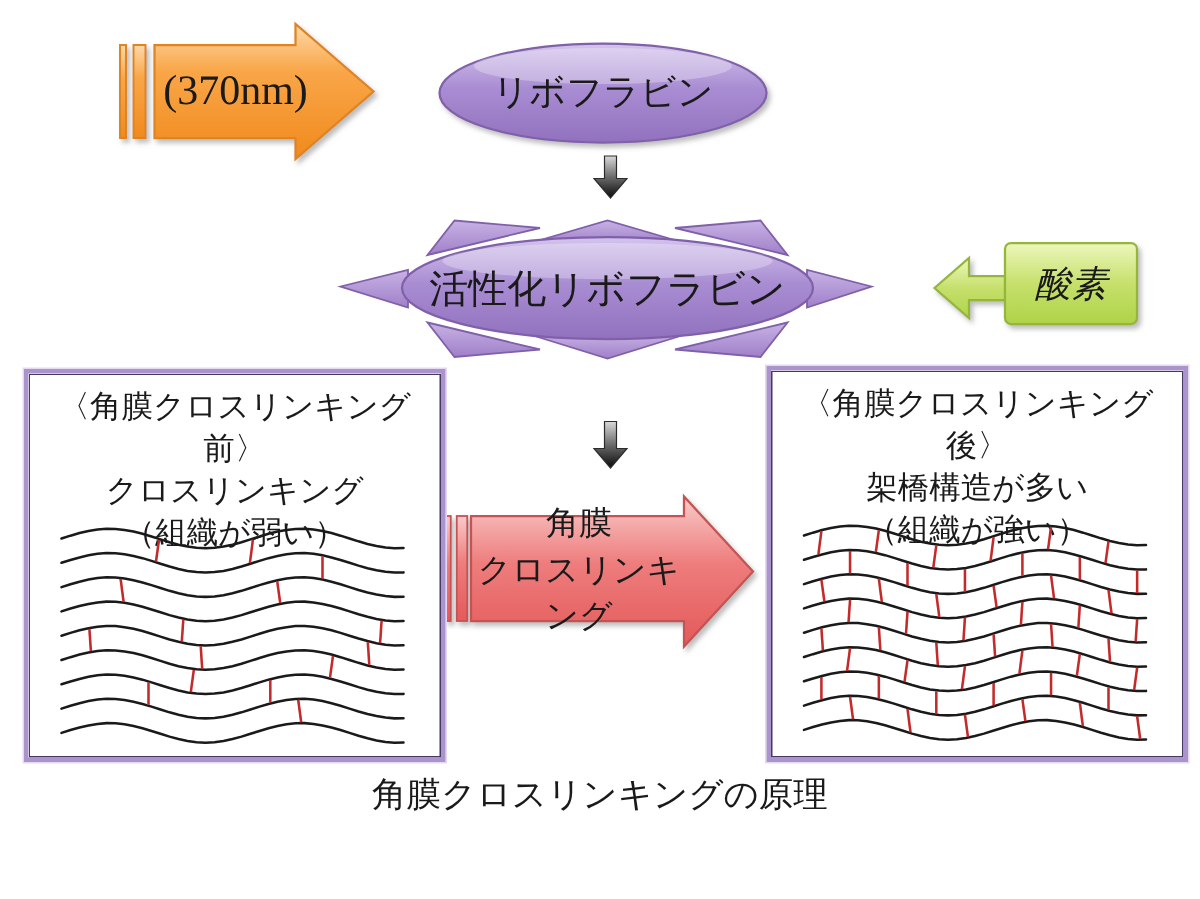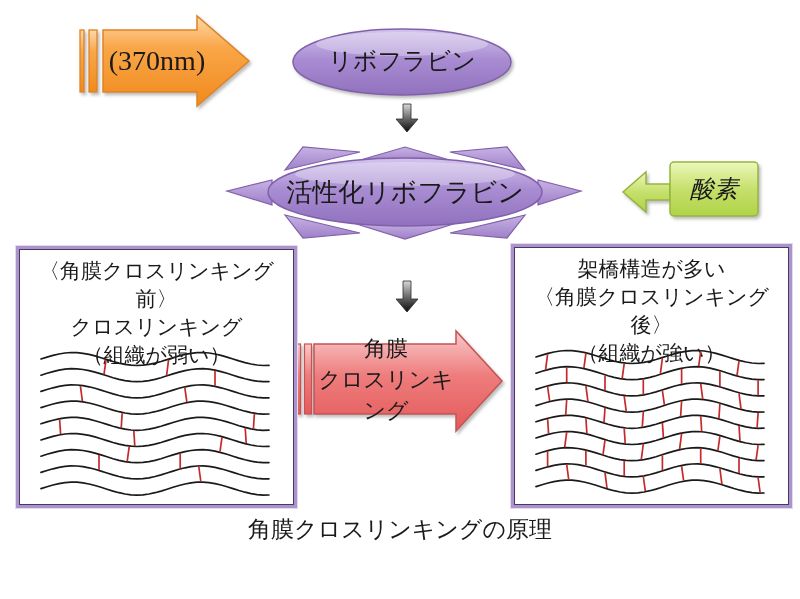--- a/index.html
+++ b/index.html
@@ -157,22 +157,22 @@
       <line x1="102.2" y1="101.6" x2="100.2" y2="116.4" stroke="#C32B2B" stroke-width="1.7"></line>
       <line x1="195.0" y1="92.2" x2="193.0" y2="106.7" stroke="#C32B2B" stroke-width="1.7"></line>
       <line x1="72.0" y1="109.9" x2="72.0" y2="124.9" stroke="#C32B2B" stroke-width="1.7"></line>
       <line x1="153.2" y1="108.4" x2="153.2" y2="123.4" stroke="#C32B2B" stroke-width="1.7"></line>
       <line x1="171.8" y1="121.5" x2="173.8" y2="136.5" stroke="#C32B2B" stroke-width="1.7"></line>
     </svg>
 </div>
 
 <div class="frame" style="left:511px;top:244px;width:281px;height:264px;">
   <div class="box-caption">
+    <div>〈角膜クロスリンキング後〉</div>
     <div>架橋構造が多い</div>
-    <div>〈角膜クロスリンキング後〉</div>
     <div>（組織が強い）</div>
   </div>
   <svg class="waves" id="waves-after" width="260" height="158" viewBox="0 0 260 158">
       <path d="M14,14.0 L20,12.1 L26,10.4 L32,9.0 L38,8.0 L44,7.5 L50,7.6 L56,8.3 L62,9.4 L68,10.9 L74,12.7 L80,14.6 L86,16.5 L92,18.1 L98,19.4 L104,20.2 L110,20.5 L116,20.2 L122,19.4 L128,18.1 L134,16.5 L140,14.6 L146,12.7 L152,10.9 L158,9.4 L164,8.3 L170,7.6 L176,7.5 L182,8.0 L188,9.0 L194,10.4 L200,12.1 L206,14.0 L212,15.9 L218,17.6 L224,19.0 L230,20.0 L236,20.5 L242,20.4" fill="none" stroke="#1A1A1A" stroke-width="1.7" stroke-linecap="round"></path>
       <path d="M14,30.2 L20,28.3 L26,26.6 L32,25.2 L38,24.2 L44,23.7 L50,23.8 L56,24.5 L62,25.6 L68,27.1 L74,28.9 L80,30.8 L86,32.7 L92,34.3 L98,35.6 L104,36.4 L110,36.7 L116,36.4 L122,35.6 L128,34.3 L134,32.7 L140,30.8 L146,28.9 L152,27.1 L158,25.6 L164,24.5 L170,23.8 L176,23.7 L182,24.2 L188,25.2 L194,26.6 L200,28.3 L206,30.2 L212,32.1 L218,33.8 L224,35.2 L230,36.2 L236,36.7 L242,36.6" fill="none" stroke="#1A1A1A" stroke-width="1.7" stroke-linecap="round"></path>
       <path d="M14,46.4 L20,44.5 L26,42.8 L32,41.4 L38,40.4 L44,39.9 L50,40.0 L56,40.7 L62,41.8 L68,43.3 L74,45.1 L80,47.0 L86,48.9 L92,50.5 L98,51.8 L104,52.6 L110,52.9 L116,52.6 L122,51.8 L128,50.5 L134,48.9 L140,47.0 L146,45.1 L152,43.3 L158,41.8 L164,40.7 L170,40.0 L176,39.9 L182,40.4 L188,41.4 L194,42.8 L200,44.5 L206,46.4 L212,48.3 L218,50.0 L224,51.4 L230,52.4 L236,52.9 L242,52.8" fill="none" stroke="#1A1A1A" stroke-width="1.7" stroke-linecap="round"></path>
       <path d="M14,62.6 L20,60.7 L26,59.0 L32,57.6 L38,56.6 L44,56.1 L50,56.2 L56,56.9 L62,58.0 L68,59.5 L74,61.3 L80,63.2 L86,65.1 L92,66.7 L98,68.0 L104,68.8 L110,69.1 L116,68.8 L122,68.0 L128,66.7 L134,65.1 L140,63.2 L146,61.3 L152,59.5 L158,58.0 L164,56.9 L170,56.2 L176,56.1 L182,56.6 L188,57.6 L194,59.0 L200,60.7 L206,62.6 L212,64.5 L218,66.2 L224,67.6 L230,68.6 L236,69.1 L242,69.0" fill="none" stroke="#1A1A1A" stroke-width="1.7" stroke-linecap="round"></path>
       <path d="M14,78.8 L20,76.9 L26,75.2 L32,73.8 L38,72.8 L44,72.3 L50,72.4 L56,73.1 L62,74.2 L68,75.7 L74,77.5 L80,79.4 L86,81.3 L92,82.9 L98,84.2 L104,85.0 L110,85.3 L116,85.0 L122,84.2 L128,82.9 L134,81.3 L140,79.4 L146,77.5 L152,75.7 L158,74.2 L164,73.1 L170,72.4 L176,72.3 L182,72.8 L188,73.8 L194,75.2 L200,76.9 L206,78.8 L212,80.7 L218,82.4 L224,83.8 L230,84.8 L236,85.3 L242,85.2" fill="none" stroke="#1A1A1A" stroke-width="1.7" stroke-linecap="round"></path>
       <path d="M14,95.0 L20,93.1 L26,91.4 L32,90.0 L38,89.0 L44,88.5 L50,88.6 L56,89.3 L62,90.4 L68,91.9 L74,93.7 L80,95.6 L86,97.5 L92,99.1 L98,100.4 L104,101.2 L110,101.5 L116,101.2 L122,100.4 L128,99.1 L134,97.5 L140,95.6 L146,93.7 L152,91.9 L158,90.4 L164,89.3 L170,88.6 L176,88.5 L182,89.0 L188,90.0 L194,91.4 L200,93.1 L206,95.0 L212,96.9 L218,98.6 L224,100.0 L230,101.0 L236,101.5 L242,101.4" fill="none" stroke="#1A1A1A" stroke-width="1.7" stroke-linecap="round"></path>
       <path d="M14,111.2 L20,109.3 L26,107.6 L32,106.2 L38,105.2 L44,104.7 L50,104.8 L56,105.5 L62,106.6 L68,108.1 L74,109.9 L80,111.8 L86,113.7 L92,115.3 L98,116.6 L104,117.4 L110,117.7 L116,117.4 L122,116.6 L128,115.3 L134,113.7 L140,111.8 L146,109.9 L152,108.1 L158,106.6 L164,105.5 L170,104.8 L176,104.7 L182,105.2 L188,106.2 L194,107.6 L200,109.3 L206,111.2 L212,113.1 L218,114.8 L224,116.2 L230,117.2 L236,117.7 L242,117.6" fill="none" stroke="#1A1A1A" stroke-width="1.7" stroke-linecap="round"></path>

